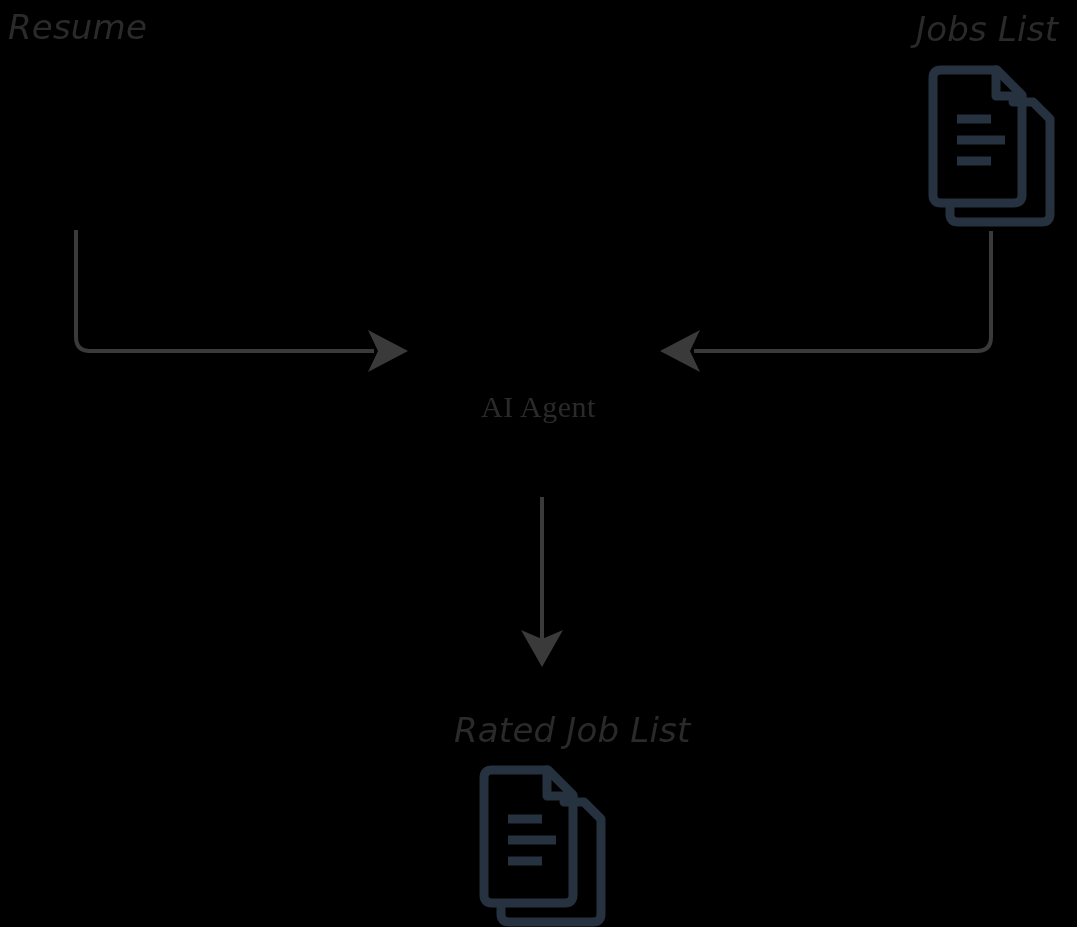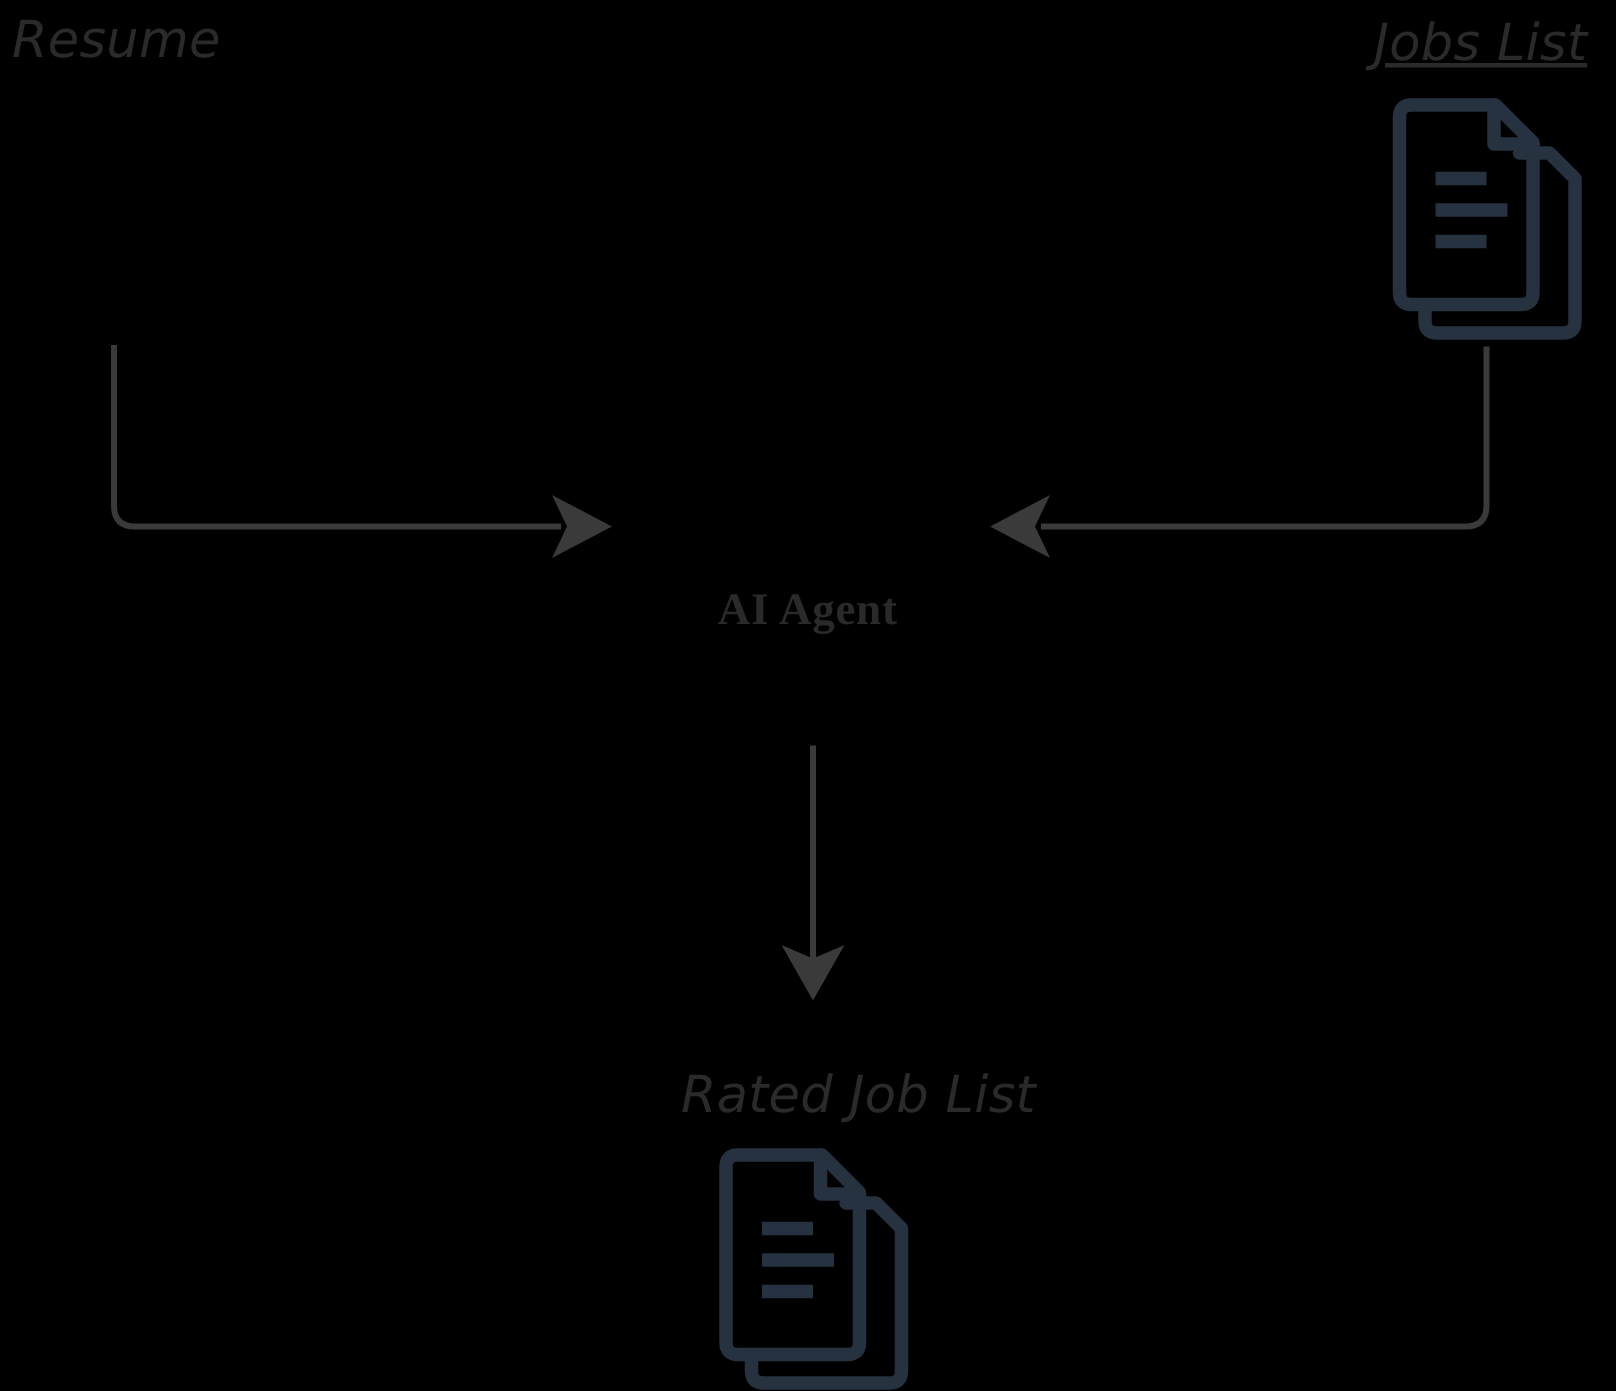--- a/index.html
+++ b/index.html
@@ -42,35 +42,34 @@
     color: #2a2a2a;
     letter-spacing: 0.2px;
   }
   #label-resume {
     left: 8px;
     top: 10px;
   }
   #label-jobs-list {
     left: 916px;
     top: 12px;
-    text-decoration: underline;
   }
   #label-rated-job-list {
     left: 423px;
     top: 713px;
     margin-left: 31px;
   }
   #label-ai-agent {
     position: absolute;
     left: 0;
     top: 392px;
     width: 1077px;
     text-align: center;
     font-family: "Liberation Serif", "DejaVu Serif", serif;
-    font-weight: bold;
+    font-weight: normal;
     font-style: normal;
     font-size: 30px;
     line-height: 1;
     color: #2a2a2a;
     letter-spacing: 0.5px;
     white-space: nowrap;
   }
 </style>
 </head>
 <body>

